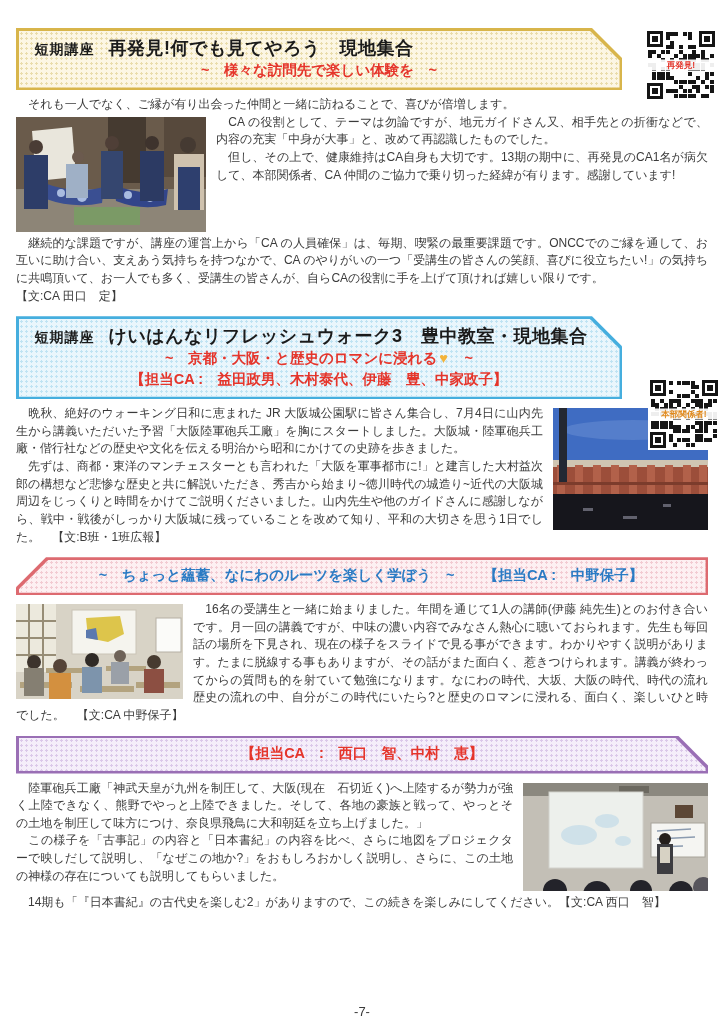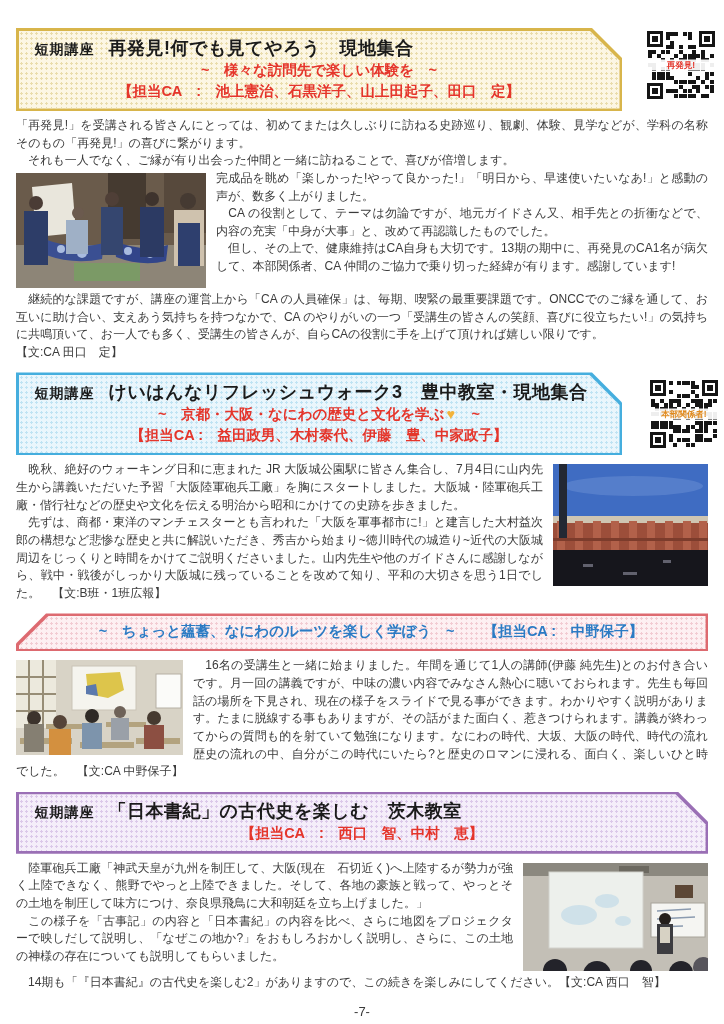--- a/index.html
+++ b/index.html
@@ -60,25 +60,23 @@
 </head>
 <body>
 
 <div class="page">
 
   <section class="sec">
     <div class="hdr gold cut-tr narrow">
       <div class="hdr-in">
         <div class="h-line1"><span class="h-prefix">短期講座</span><span class="h-title">再発見!何でも見てやろう　現地集合</span></div>
         <div class="h-line2 red">~　様々な訪問先で楽しい体験を　~</div>
-        <div class="h-line3 red">【担当CA　:　池上憲治、石黒洋子、山上田起子、田口　定】</div>
       </div>
     </div>
     <div class="bodytext">
-      <p>「再発見!」を受講される皆さんにとっては、初めてまたは久しぶりに訪ねる史跡巡り、観劇、体験、見学などが、学科の名称そのもの「再発見!」の喜びに繋がります。</p>
       <p>　それも一人でなく、ご縁が有り出会った仲間と一緒に訪ねることで、喜びが倍増します。</p>
       <span class="photo left">
         <svg viewBox="0 0 190 115" width="190" height="115" aria-hidden="true">
           <rect width="190" height="115" fill="#756655"></rect>
           <rect x="0" y="0" width="190" height="72" fill="#6a5b4b"></rect>
           <rect x="92" y="0" width="38" height="66" fill="#453a30"></rect>
           <rect x="148" y="0" width="42" height="60" fill="#57493c"></rect>
           <polygon points="16,14 56,10 60,60 20,64" fill="#e9e6dc"></polygon>
           <rect x="0" y="72" width="190" height="43" fill="#8d8577"></rect>
           <rect x="58" y="90" width="66" height="18" fill="#7b9a66"></rect>
@@ -96,33 +94,32 @@
             <rect x="50" y="47" width="22" height="34" fill="#9fb0c6"></rect>
           <circle cx="96" cy="26" r="7" fill="#4f3f37"></circle>
             <rect x="85" y="34" width="22" height="48" fill="#35466f"></rect>
           <circle cx="136" cy="26" r="7" fill="#3e332d"></circle>
             <rect x="124" y="34" width="24" height="50" fill="#2c3a63"></rect>
           <circle cx="172" cy="28" r="8" fill="#453a32"></circle>
             <rect x="158" y="37" width="30" height="56" fill="#cfc2ae"></rect>
             <rect x="162" y="50" width="22" height="43" fill="#2e3f6e"></rect>
         </svg>
       </span>
-      <p>完成品を眺め「楽しかった!やって良かった!」「明日から、早速使いたいなあ!」と感動の声が、数多く上がりました。</p>
       <p>　CA の役割として、テーマは勿論ですが、地元ガイドさん又、相手先との折衝などで、内容の充実「中身が大事」と、改めて再認識したものでした。</p>
       <p>　但し、その上で、健康維持はCA自身も大切です。13期の期中に、再発見のCA1名が病欠して、本部関係者、CA 仲間のご協力で乗り切った経緯が有ります。感謝しています!</p>
       <p class="clear">　継続的な課題ですが、講座の運営上から「CA の人員確保」は、毎期、喫緊の最重要課題です。ONCCでのご縁を通して、お互いに助け合い、支えあう気持ちを持つなかで、CA のやりがいの一つ「受講生の皆さんの笑顔、喜びに役立ちたい!」の気持ちに共鳴頂いて、お一人でも多く、受講生の皆さんが、自らCAの役割に手を上げて頂ければ嬉しい限りです。</p>
       <p>【文:CA 田口　定】</p>
     </div>
   </section>
 
   <section class="sec">
     <div class="hdr cyan cut-tr narrow">
       <div class="hdr-in">
         <div class="h-line1"><span class="h-prefix">短期講座</span><span class="h-title">けいはんなリフレッシュウォーク3　豊中教室・現地集合</span></div>
-        <div class="h-line2 red"><span>~　京都・大阪・なにわの歴史と文化を学ぶ</span><span class="heart">♥</span><span>　~</span></div>
+        <div class="h-line2 red"><span>~　京都・大阪・と歴史のロマンに浸れる</span><span class="heart">♥</span><span>　~</span></div>
         <div class="h-line3 red">【担当CA :　益田政男、木村泰代、伊藤　豊、中家政子】</div>
       </div>
     </div>
     <div class="bodytext">
       <span class="photo right">
         <svg viewBox="0 0 155 122" width="155" height="122" aria-hidden="true">
           <rect width="155" height="122" fill="#3f6cc2"></rect>
           <ellipse cx="80" cy="22" rx="70" ry="10" fill="#6b90d4" opacity="0.5"></ellipse>
           <rect x="0" y="52" width="155" height="7" fill="#cfc5b2"></rect>
           <rect x="0" y="59" width="155" height="30" fill="#9c4e3a"></rect>
@@ -195,21 +192,20 @@
         </svg>
       </span>
       <p>　16名の受講生と一緒に始まりました。年間を通じて1人の講師(伊藤 純先生)とのお付き合いです。月一回の講義ですが、中味の濃い内容でみなさん熱心に聴いておられます。先生も毎回話の場所を下見され、現在の様子をスライドで見る事ができます。わかりやすく説明があります。たまに脱線する事もありますが、その話がまた面白く、惹きつけられます。講義が終わってからの質問も的を射ていて勉強になります。なにわの時代、大坂、大阪の時代、時代の流れ歴史の流れの中、自分がこの時代にいたら?と歴史のロマンに浸れる、面白く、楽しいひと時でした。　【文:CA 中野保子】</p>
       <div class="clear"></div>
     </div>
   </section>
 
   <section class="sec">
     <div class="hdr purple cut-tr">
       <div class="hdr-in">
-        <div class="h-line1"><span class="h-prefix">短期講座</span><span class="h-title">「日本書紀」の古代史を楽しむ　茨木教室</span></div>
         <div class="h-line2 red">【担当CA　:　西口　智、中村　恵】</div>
       </div>
     </div>
     <div class="bodytext">
       <span class="photo right">
         <svg viewBox="0 0 185 108" width="185" height="108" aria-hidden="true">
           <rect width="185" height="108" fill="#c3bfb6"></rect>
           <rect x="0" y="0" width="185" height="13" fill="#8b887f"></rect>
           <rect x="96" y="3" width="30" height="7" fill="#6c6960"></rect>
           <rect x="152" y="22" width="18" height="13" fill="#5c4736"></rect>

